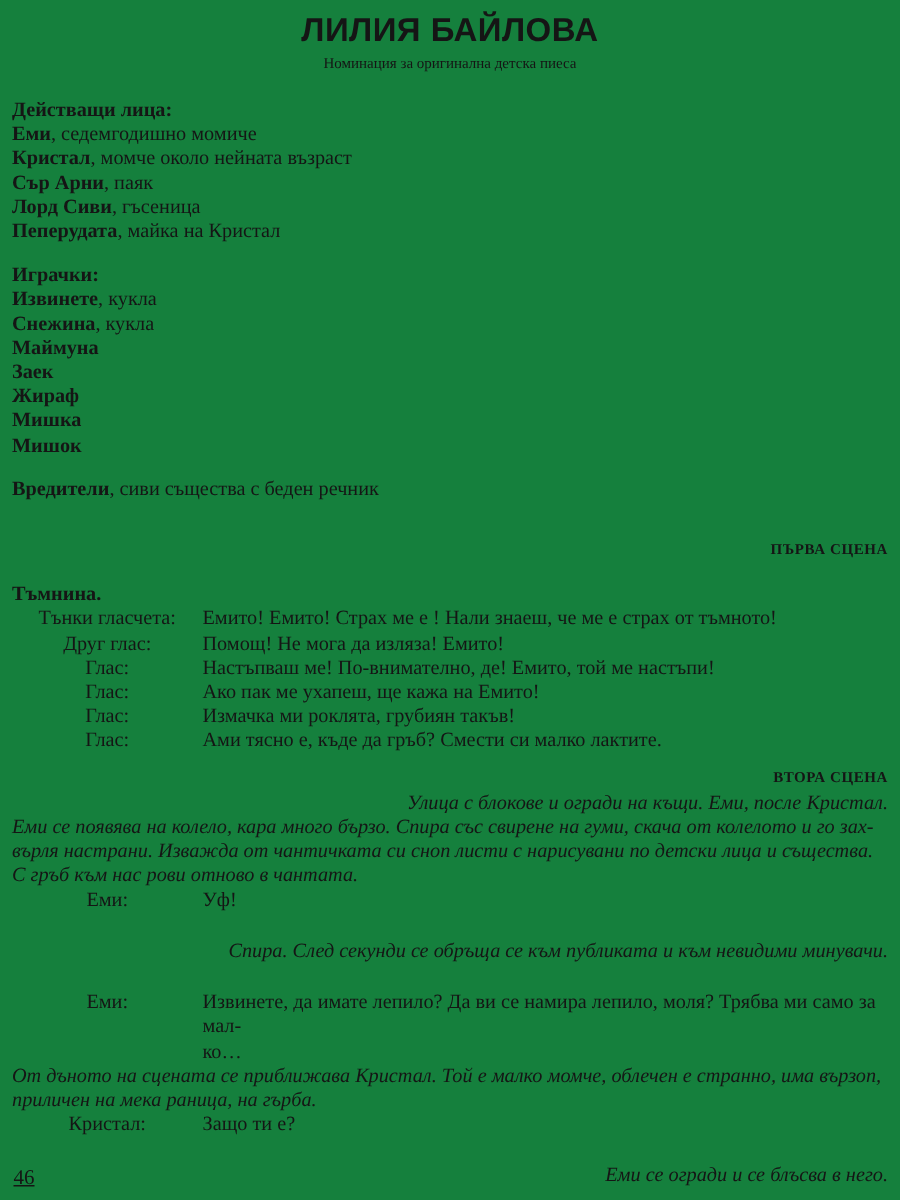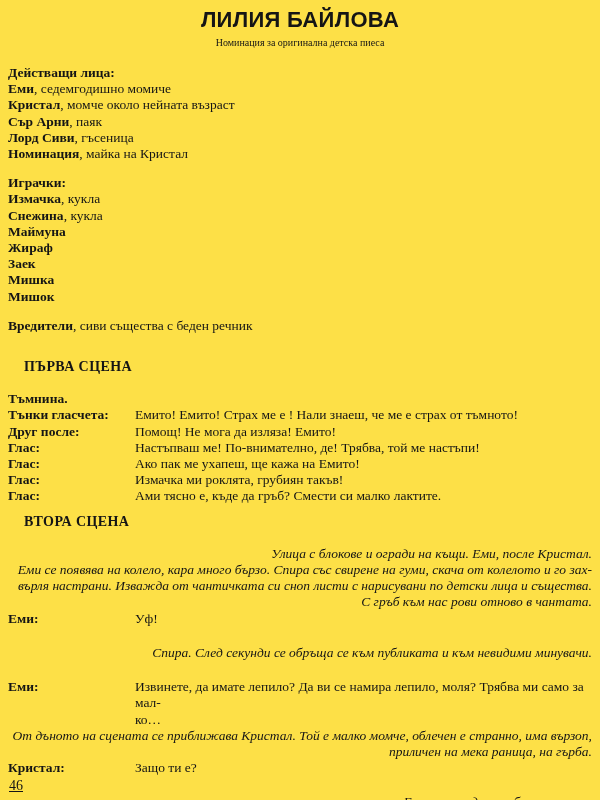--- a/index.html
+++ b/index.html
@@ -1,21 +1,21 @@
 <!DOCTYPE html>
 <html lang="bg"><head>
 <meta charset="utf-8">
 <style>
   html, body { margin:0; padding:0; }
   body { background:#e8e8e6; }
   .page {
     position:relative;
     width:600px; height:800px;
     margin:0 auto;
-    background:#fde047;
+    background:#15803d;
     color:#151515;
     font-family:"Liberation Serif", serif;
     font-size:13.5px;
     line-height:16.2px;
     box-sizing:border-box;
     padding:8px 8px 0 8px;
     overflow:hidden;
   }
   
   .hdr-author, .hdr-title {
@@ -31,37 +31,37 @@
     font-size:10px;
     line-height:18px;
     margin-top:2px;
   }
   
   .list-section { margin-top:13px; }
   .sec-heading { font-weight:700; }
   .cast-line b { font-weight:700; }
   
   .scene-heading {
-    text-align:left;
+    text-align:right;
     font-weight:700;
-    font-size:14px;
+    font-size:10px;
     letter-spacing:.4px;
-    margin:16px;
+    margin:0;
     line-height:16.2px;
   }
   .sh1 { margin-top:25px; }
   .sh2 { margin-top:9px; }
   .opening { font-weight:700; margin-top:13px; }
   
   .drow { display:flex; }
-  .dsp { flex:0 0 127px; font-weight:700; }
+  .dsp { flex:0 0 127px; font-weight:400;text-align:center; }
   .dtx { flex:1; white-space:pre-line; }
   
   .dir-c { font-style:italic; text-align:right; }
-  .dir-f { font-style:italic; text-align:right; white-space:pre-line; }
+  .dir-f { font-style:italic; text-align:left; white-space:pre-line; }
   .mt2 { margin-top:18px; }
   
   .pageno {
     position:absolute;
     left:9px; bottom:6px;
     font-size:14px;
     text-decoration:underline;
   }
 </style>
 </head>
@@ -73,52 +73,52 @@
     <div class="hdr-author">ЛИЛИЯ БАЙЛОВА</div>
     <div class="hdr-sub">Номинация за оригинална детска пиеса</div>
   </header>
 
   <section class="list-section">
     <div class="sec-heading">Действащи лица:</div>
     <div class="cast-line"><b>Еми</b><span>, седемгодишно момиче</span></div>
     <div class="cast-line"><b>Кристал</b><span>, момче около нейната възраст</span></div>
     <div class="cast-line"><b>Сър Арни</b><span>, паяк</span></div>
     <div class="cast-line"><b>Лорд Сиви</b><span>, гъсеница</span></div>
-    <div class="cast-line"><b>Номинация</b><span>, майка на Кристал</span></div>
+    <div class="cast-line"><b>Пеперудата</b><span>, майка на Кристал</span></div>
   </section>
 
   <section class="list-section">
     <div class="sec-heading">Играчки:</div>
-    <div class="cast-line"><b>Измачка</b><span>, кукла</span></div>
+    <div class="cast-line"><b>Извинете</b><span>, кукла</span></div>
     <div class="cast-line"><b>Снежина</b><span>, кукла</span></div>
     <div class="cast-line"><b>Маймуна</b><span></span></div>
+    <div class="cast-line"><b>Заек</b><span></span></div>
     <div class="cast-line"><b>Жираф</b><span></span></div>
-    <div class="cast-line"><b>Заек</b><span></span></div>
     <div class="cast-line"><b>Мишка</b><span></span></div>
     <div class="cast-line"><b>Мишок</b><span></span></div>
   </section>
 
   <section class="list-section">
     <div class="cast-line"><b>Вредители</b><span>, сиви същества с беден речник</span></div>
   </section>
 
   <section>
     <h2 class="scene-heading sh1">ПЪРВА СЦЕНА</h2>
     <div class="opening">Тъмнина.</div>
     <div class="drow">
         <div class="dsp">Тънки гласчета:</div>
         <div class="dtx">Емито! Емито! Страх ме е ! Нали знаеш, че ме е страх от тъмното!</div>
       </div>
     <div class="drow">
-        <div class="dsp">Друг после:</div>
+        <div class="dsp">Друг глас:</div>
         <div class="dtx">Помощ! Не мога да изляза! Емито!</div>
       </div>
     <div class="drow">
         <div class="dsp">Глас:</div>
-        <div class="dtx">Настъпваш ме! По-внимателно, де! Трябва, той ме настъпи!</div>
+        <div class="dtx">Настъпваш ме! По-внимателно, де! Емито, той ме настъпи!</div>
       </div>
     <div class="drow">
         <div class="dsp">Глас:</div>
         <div class="dtx">Ако пак ме ухапеш, ще кажа на Емито!</div>
       </div>
     <div class="drow">
         <div class="dsp">Глас:</div>
         <div class="dtx">Измачка ми роклята, грубиян такъв!</div>
       </div>
     <div class="drow">

